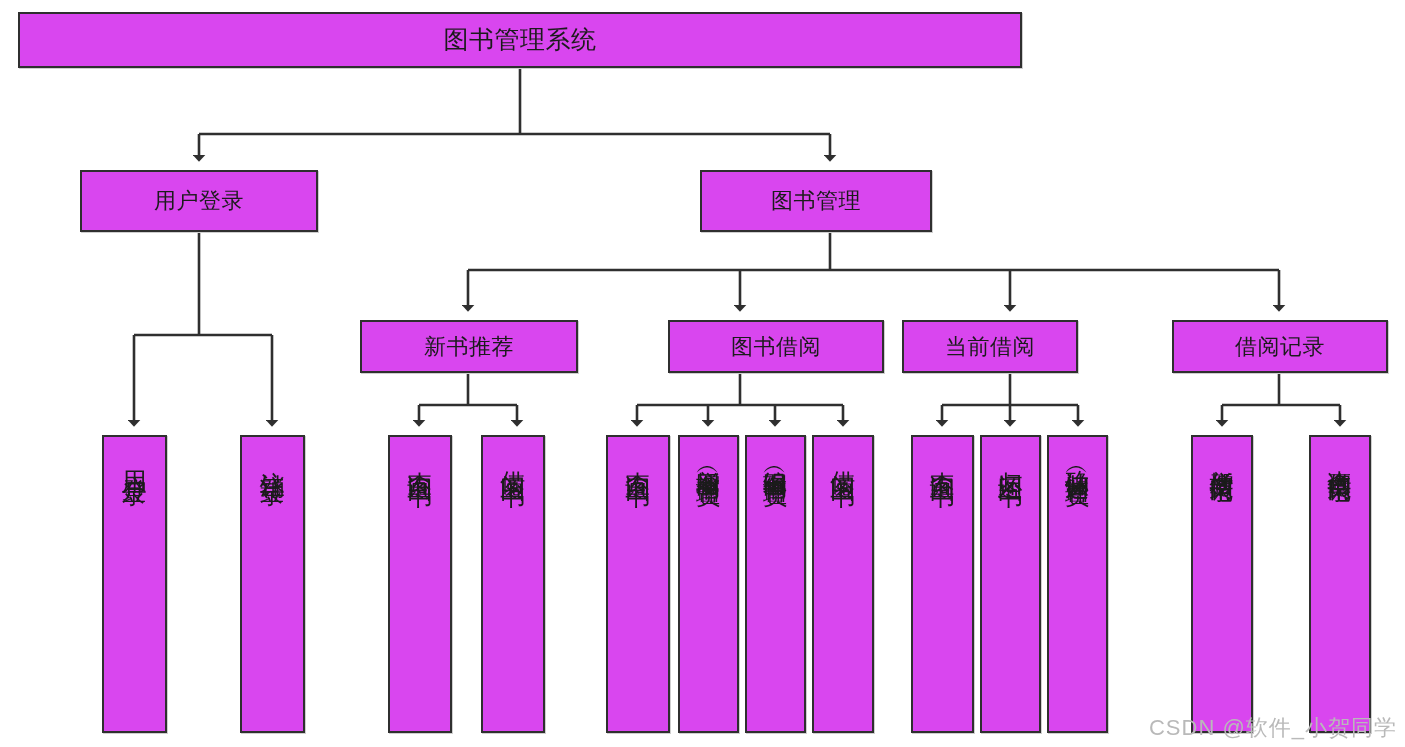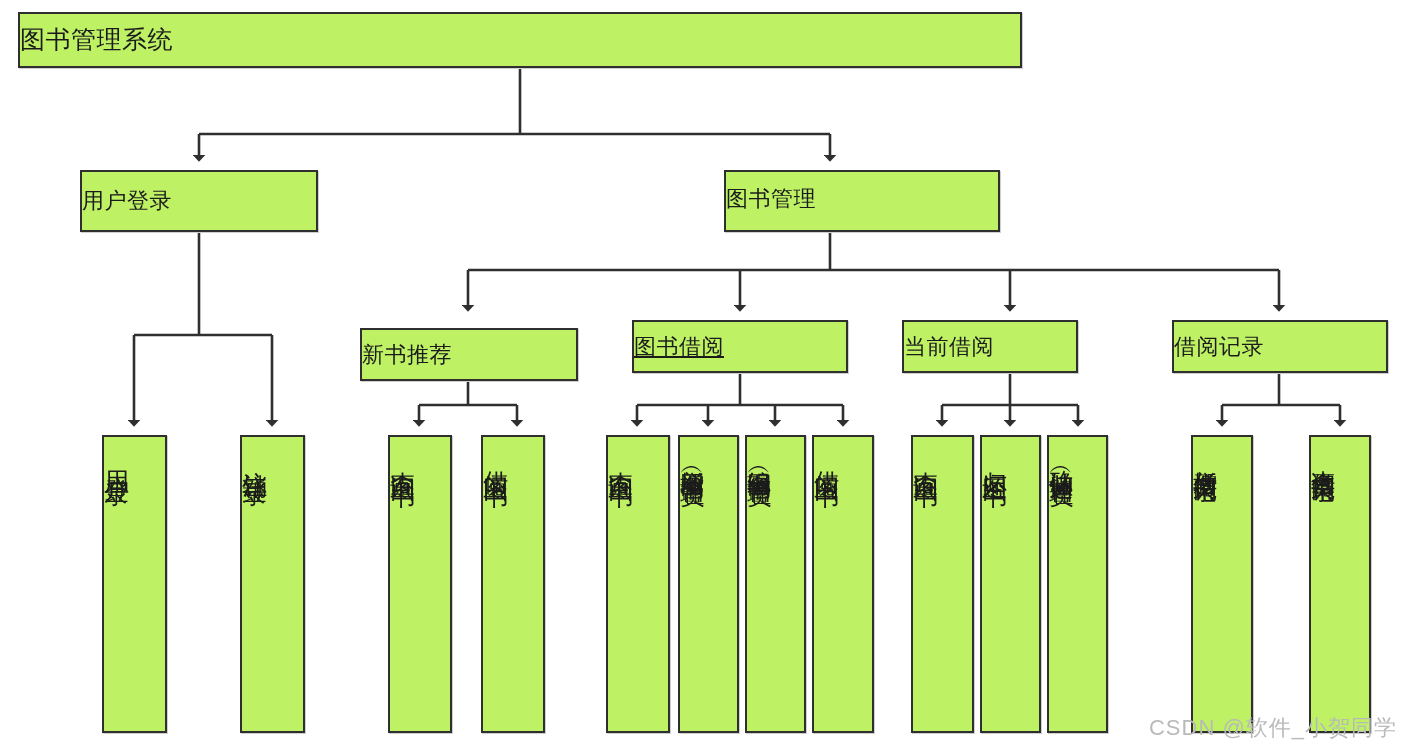--- a/index.html
+++ b/index.html
@@ -12,25 +12,26 @@
   }
   #canvas{position:relative;width:1405px;height:747px;}
 
   
   #edges{position:absolute;left:0;top:0;width:1405px;height:747px;pointer-events:none;}
 
   
   .node{
     position:absolute;
     box-sizing:border-box;
-    background:#bef264;
+    background:#d946ef;
     border:2.5px solid #2f2f2f;
     box-shadow:1px 1px 0 0 #cfcfcf;
     display:flex;
     align-items:center;
+    justify-content:center;
     color:#1b1b1b;
   }
   .node .label{
     display:block;
     text-align:center;
     line-height:1.18;
     letter-spacing:.5px;
     white-space:nowrap;
   }
 
@@ -123,28 +124,28 @@
     </g>
   </svg>
 
   <div class="node root" style="left:18px;top:12px;width:1004px;height:56px;">
     <span class="label">图书管理系统</span>
   </div>
 
   <div class="node branch" style="left:80px;top:170px;width:238px;height:62px;">
     <span class="label">用户登录</span>
   </div>
-  <div class="node branch" style="left:724px;top:170px;width:276px;height:62px;font-family:Liberation Mono, monospace;">
+  <div class="node branch" style="left:700px;top:170px;width:232px;height:62px;">
     <span class="label">图书管理</span>
   </div>
 
-  <div class="node branch" style="left:360px;top:320px;width:218px;height:53px;margin-top:8px;">
+  <div class="node branch" style="left:360px;top:320px;width:218px;height:53px;">
     <span class="label">新书推荐</span>
   </div>
-  <div class="node branch" style="left:632px;top:320px;width:216px;height:53px;text-decoration:underline;">
+  <div class="node branch" style="left:668px;top:320px;width:216px;height:53px;">
     <span class="label">图书借阅</span>
   </div>
   <div class="node branch" style="left:902px;top:320px;width:176px;height:53px;">
     <span class="label">当前借阅</span>
   </div>
   <div class="node branch" style="left:1172px;top:320px;width:216px;height:53px;">
     <span class="label">借阅记录</span>
   </div>
 
   <div class="node leaf" style="left:102px;top:435px;width:65px;height:298px;">

